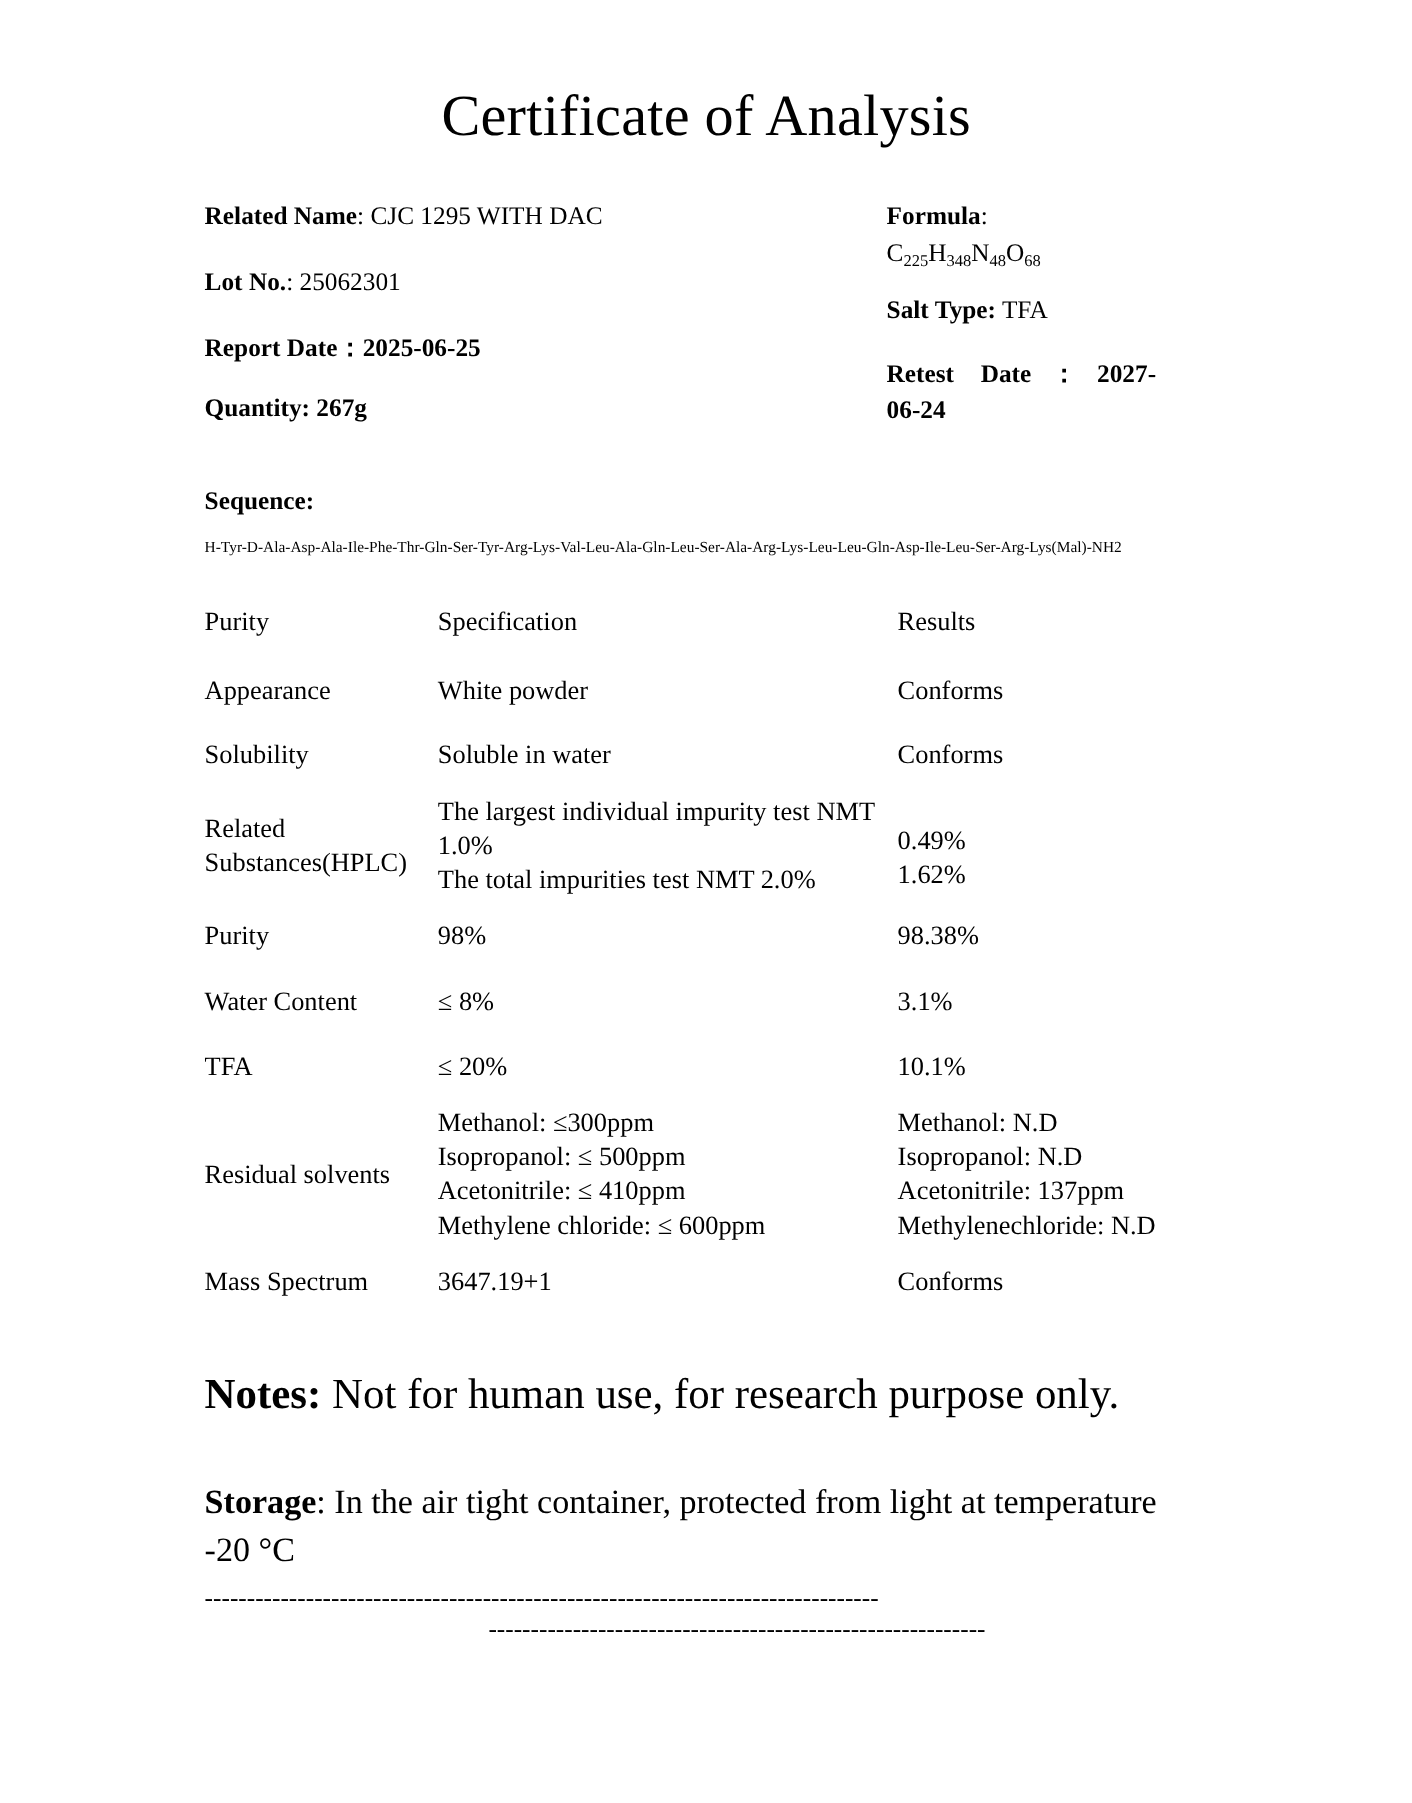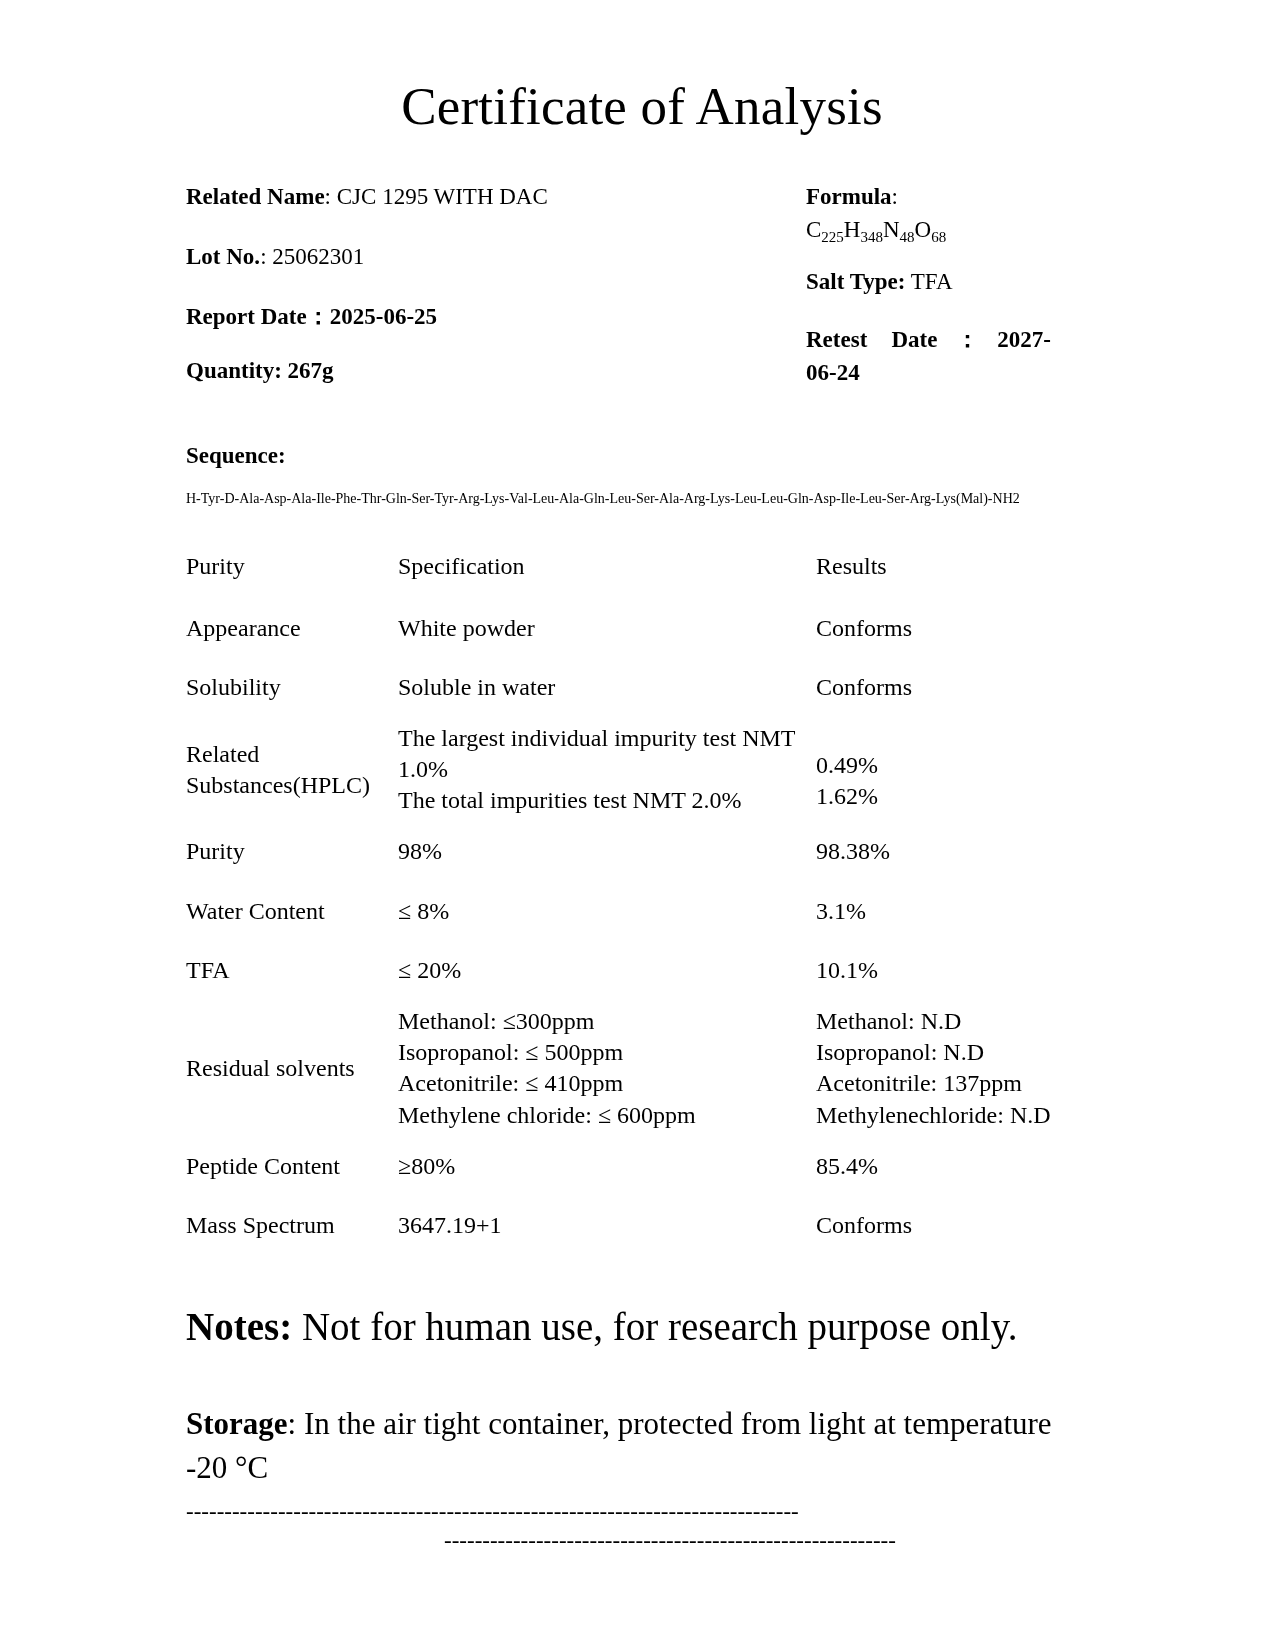--- a/index.html
+++ b/index.html
@@ -275,25 +275,20 @@
           <div>Methylene chloride: ≤ 600ppm</div>
         </td>
         <td class="res cell-small tight">
           <div>Methanol: N.D</div>
           <div>Isopropanol: N.D</div>
           <div>Acetonitrile: 137ppm</div>
           <div>Methylenechloride: N.D</div>
         </td>
       </tr>
 
-      <tr>
-        <td>Peptide Content</td>
-        <td class="spec">≥80%</td>
-        <td class="res">85.4%</td>
-      </tr>
 
 
       <tr>
         <td>Mass Spectrum</td>
         <td class="spec">3647.19+1</td>
         <td class="res">Conforms</td>
       </tr>
     </tbody>
   </table>
 

